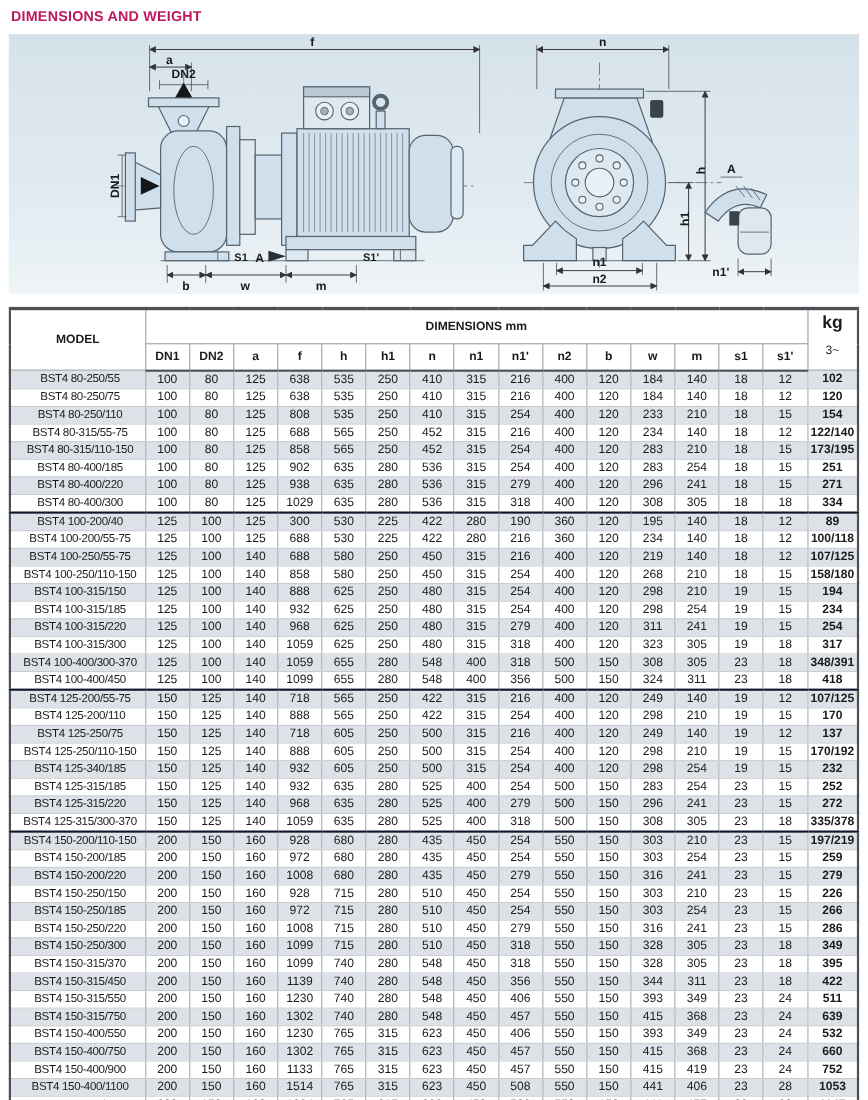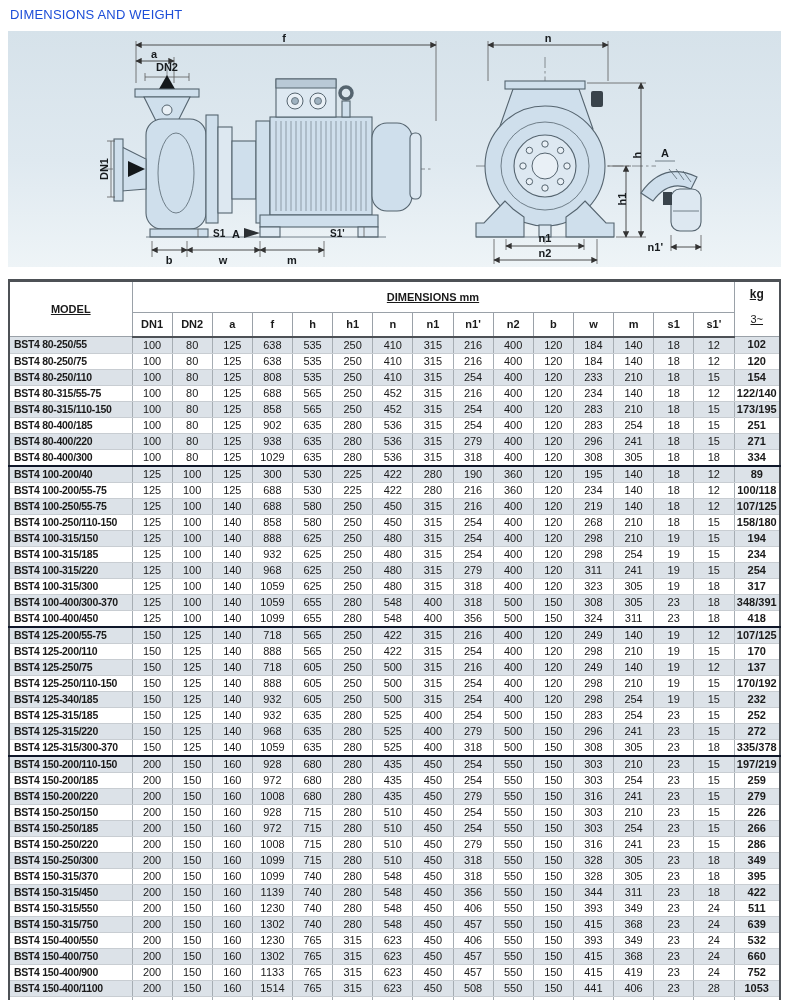--- a/index.html
+++ b/index.html
@@ -1,20 +1,20 @@
 <!DOCTYPE html>
 <html><head>
 <meta charset="utf-8">
 <style>
   * { box-sizing: border-box; margin: 0; padding: 0; }
   html, body { width: 789px; background: #ffffff; font-family: "Liberation Sans", sans-serif; }
   body { height: 1000px; overflow: hidden; }
 
   .page-title {
-    color: #1d4ed8; font-size: 13px; font-weight: normal; letter-spacing: .2px;
+    color: #be185d; font-size: 13px; font-weight: bold; letter-spacing: .2px;
     margin: 7px 0 0 10px;
   }
 
   .drawing-panel {
     margin: 9px 8px 0 8px; width: 773px; height: 236px;
     background: linear-gradient(180deg, #d6e2ea 0%, #dfe9f0 55%, #eef4f7 100%);
   }
   svg text.lbl { font-family: "Liberation Sans", sans-serif; font-size: 11px; font-weight: bold; fill: #171b1e; }
   svg text.lbl-sm { font-family: "Liberation Sans", sans-serif; font-size: 10px; font-weight: bold; fill: #171b1e; }
   .oln  { fill: #cfdfec; stroke: #55646f; stroke-width: 1.1; }
@@ -33,31 +33,31 @@
     font-size: 11px; color: #1a1a1a;
   }
   table.dims { border: 2px solid #4d5156; border-top-width: 3px; }
   col.c-model { width: 123px; }
   col.c-kg { width: 46px; }
   th, td {
     border: 1px solid #9aa1a8; text-align: center; vertical-align: middle;
     height: 15px; padding: 0; line-height: 15px; white-space: nowrap; overflow: hidden;
   }
   thead th { background: #fff; font-weight: bold; }
-  thead tr.grouphead th { height: 32px; text-decoration: underline; }
+  thead tr.grouphead th { height: 32px; }
   thead tr.subhead th { height: 24px; border-bottom: 2px solid #4d5156; }
   th.model-h { font-size: 11px; margin-top: 36px; }
   th.kg-h { vertical-align: top; }
-  th.kg-h .kg-top { display: block; font-size: 12px; font-weight: bold; line-height: 20px; margin-top: 2px; }
+  th.kg-h .kg-top { display: block; font-size: 16px; font-weight: bold; line-height: 20px; margin-top: 2px; }
   th.kg-h .kg-sub { display: block; font-size: 11px; font-weight: normal; line-height: 16px; margin-top: 7px; }
   tbody td { border-color: #a6adb3; border-top-color: #c8cdd2; border-bottom-color: #c8cdd2; }
   tbody tr.shade td { background: #dce2e8; }
   tbody tr.group-start td { border-top: 2px solid #0f172a; }
   td.model {
-    text-align: left; padding-left: 4px; font-weight: bold;
+    text-align: center; padding-left: 4px; font-weight: normal;
     font-size: 10.5px; letter-spacing: -.3px;
   }
   td.kg { font-weight: bold; }
 </style>
 </head>
 <body>
 
 <div class="page-title">DIMENSIONS AND WEIGHT</div>
 
 <div class="drawing-panel">

